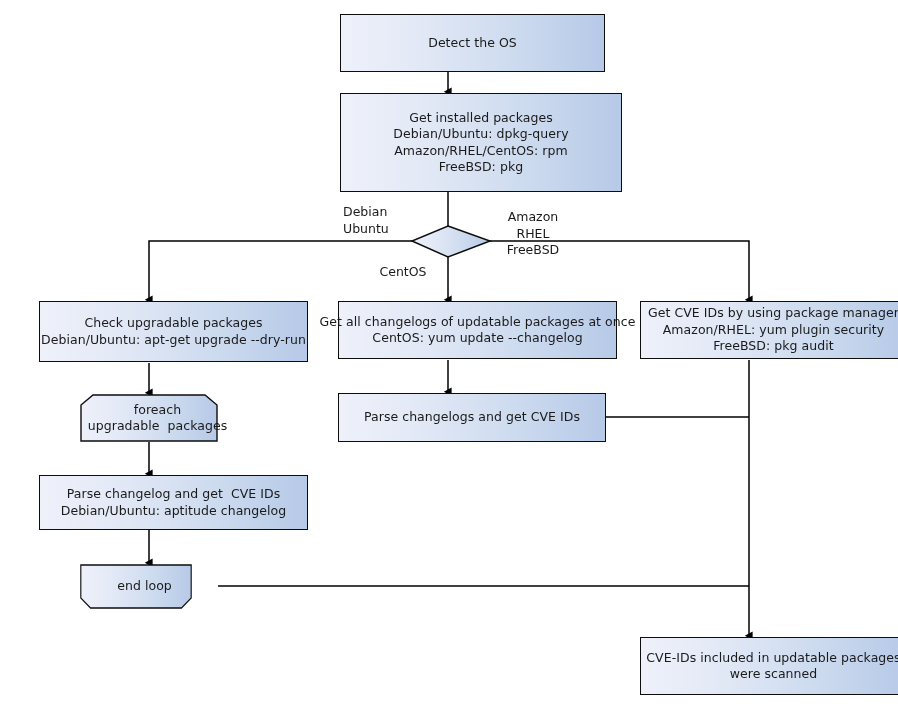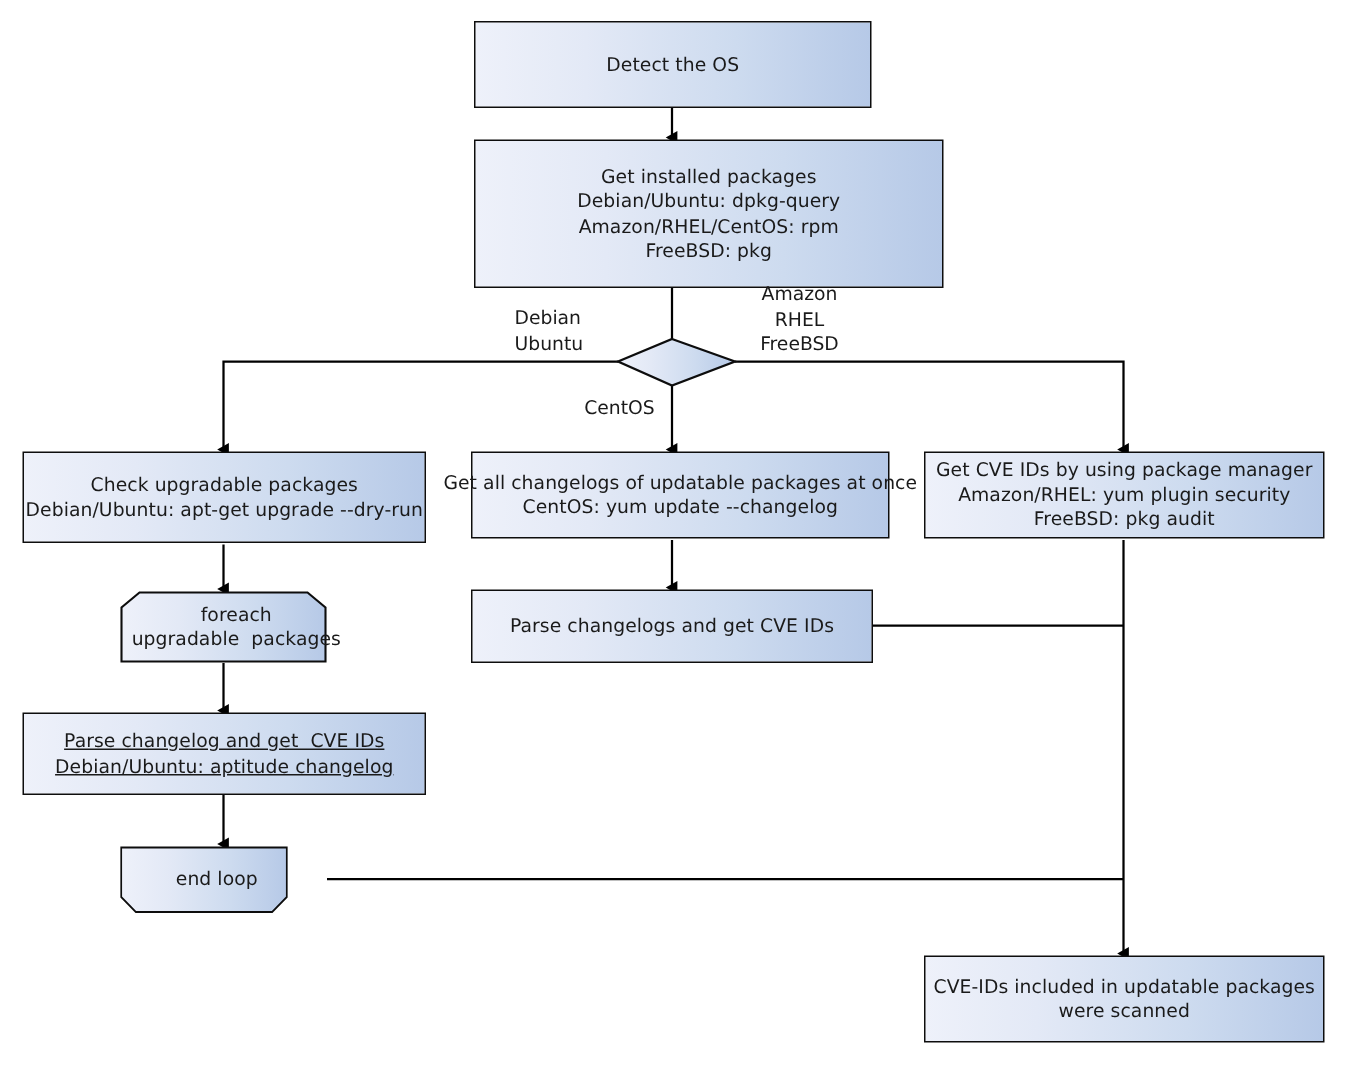--- a/index.html
+++ b/index.html
@@ -36,20 +36,21 @@
     text-align: center;
     color: #1a1a1a;
     font-size: 12.5px;
     line-height: 16.5px;
     white-space: pre;
     letter-spacing: 0.05px;
   }
   .node.box {
     border: 1.3px solid #0d0d0d;
     background: linear-gradient(to right, #eef1fa 0%, #e3e9f6 28%, #cddbef 66%, #b6c9e7 100%);
+    margin-left: 24px;
   }
   .node.loop {
     border: none;
     background: transparent;
     padding-left: 17px;
   }
   .node.loop .loopshape {
     position: absolute;
     left: 0; top: 0;
     width: 100%;
@@ -60,21 +61,21 @@
     z-index: 2;
   }
   .edge-label {
     position: absolute;
     color: #1a1a1a;
     font-size: 12.5px;
     line-height: 16.5px;
     white-space: pre;
     text-align: center;
   }
-  .edge-label.right-branch { text-align: center; }
+  .edge-label.right-branch { text-align: center; margin-top: 21px; }
 </style>
 </head>
 <body>
 
 <div id="diagram-root">
 
   <svg class="edges" viewBox="0 0 898 712">
     <defs>
       <marker id="arrow" markerWidth="10" markerHeight="10" refX="5.2" refY="4.2" orient="auto" markerUnits="userSpaceOnUse">
         <path d="M0.6,0.6 L9.2,0.6 L4.9,8.4 Z" fill="#000000"></path>
@@ -114,33 +115,33 @@
       <path d="M749,360 L749,636" marker-end="url(#arrow)"></path>
     </g>
 
     <polygon points="448,226 490,241 448,257 412,241" fill="url(#nodegrad)" stroke="#0d0d0d" stroke-width="1.5"></polygon>
   </svg>
 
   <div class="node box" style="left:316px; top:14px; width:265px; height:58px;">
     <span>Detect the OS</span>
   </div>
 
-  <div class="node box" style="left:316px; top:93px; width:313px; height:99px;">
+  <div class="node box" style="left:316px; top:93px; width:282px; height:99px;">
     <span>Get installed packages
 Debian/Ubuntu: dpkg-query
 Amazon/RHEL/CentOS: rpm
 FreeBSD: pkg</span>
   </div>
 
   <div class="edge-label" style="left:343px; top:204px; width:68px; text-align:left;">Debian
 Ubuntu</div>
   <div class="edge-label right-branch" style="left:493px; top:188px; width:80px;">Amazon
 RHEL
 FreeBSD</div>
-  <div class="edge-label" style="left:385px; top:264px; width:56px; text-align:center;">CentOS</div>
+  <div class="edge-label" style="left:375px; top:264px; width:56px; text-align:center;">CentOS</div>
 
   <div class="node box" style="left:15px; top:301px; width:269px; height:61px;">
     <span>Check upgradable packages
 Debian/Ubuntu: apt-get upgrade --dry-run</span>
   </div>
 
   <div class="node box" style="left:314px; top:301px; width:279px; height:58px;">
     <span>Get all changelogs of updatable packages at once
 CentOS: yum update --changelog</span>
   </div>
@@ -152,21 +153,21 @@
   </div>
 
   <div class="node loop" style="left:80px; top:394px; width:138px; height:48px;">
     <svg class="loopshape" viewBox="0 0 138 48" preserveAspectRatio="none">
       <polygon points="13,1 125,1 137,11 137,47 1,47 1,11" fill="url(#nodegrad)" stroke="#0d0d0d" stroke-width="1.4"></polygon>
     </svg>
     <span class="loop-label">foreach
 upgradable  packages</span>
   </div>
 
-  <div class="node box" style="left:15px; top:475px; width:269px; height:55px;text-decoration:underline;">
+  <div class="node box" style="left:15px; top:475px; width:269px; height:55px;">
     <span>Parse changelog and get  CVE IDs
 Debian/Ubuntu: aptitude changelog</span>
   </div>
 
   <div class="node box" style="left:314px; top:393px; width:268px; height:49px;">
     <span>Parse changelogs and get CVE IDs</span>
   </div>
 
   <div class="node loop" style="left:80px; top:564px; width:112px; height:45px;">
     <svg class="loopshape" viewBox="0 0 138 45" preserveAspectRatio="none">

